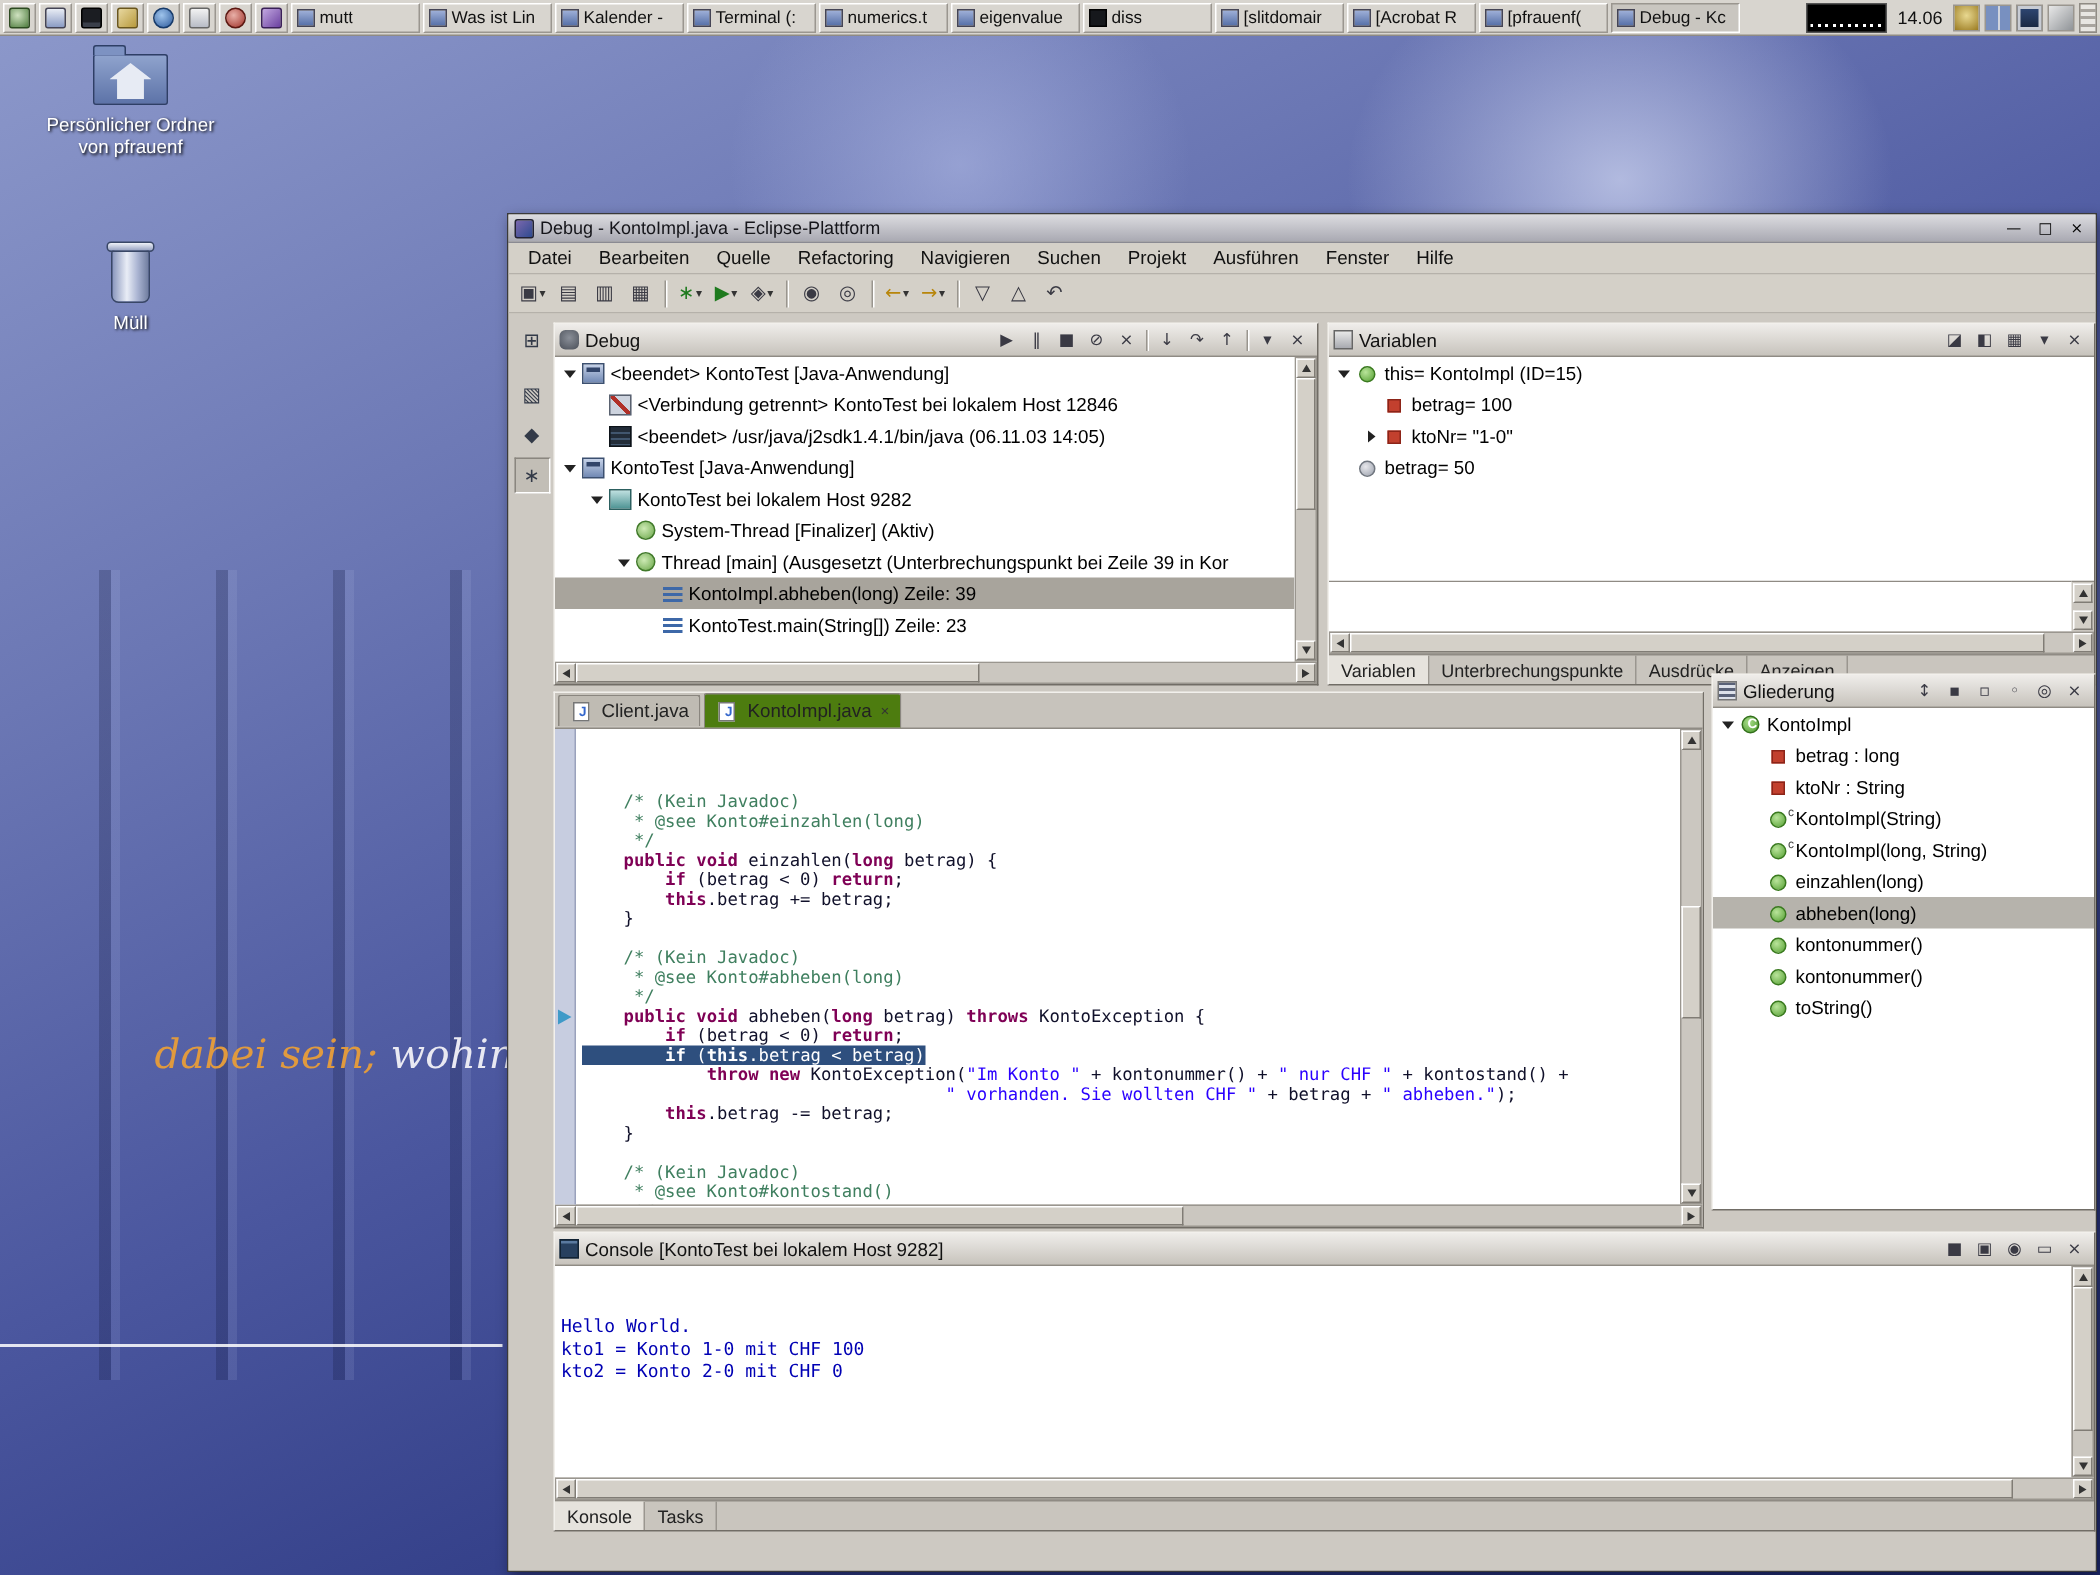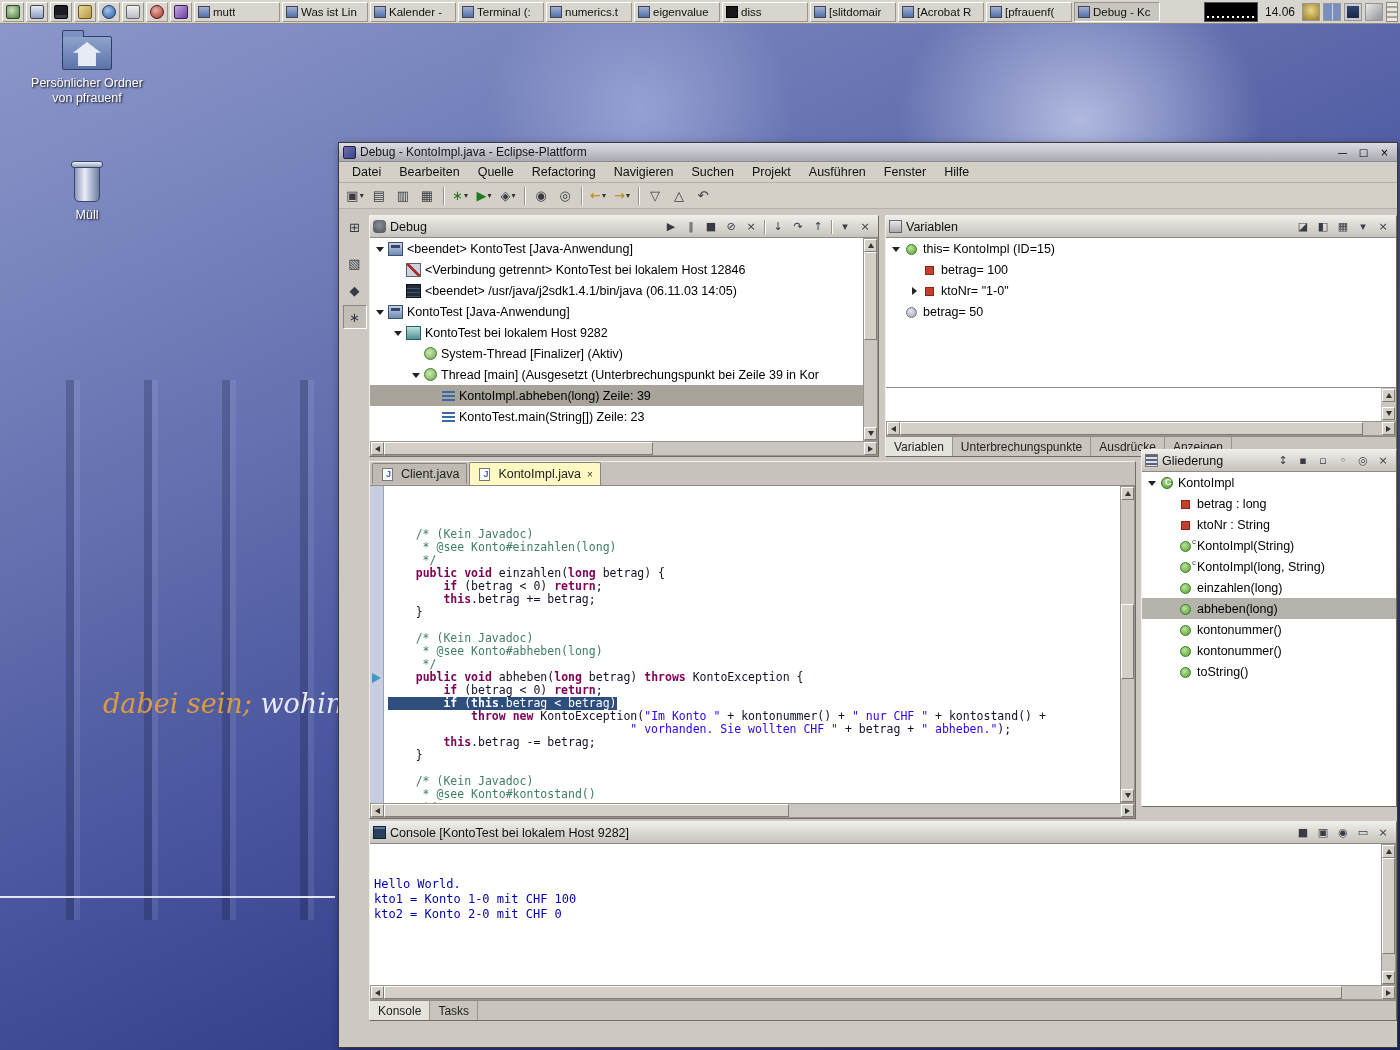--- a/index.html
+++ b/index.html
@@ -150,21 +150,21 @@
 #vars-mini-scroll{grid-column:2;grid-row:2;border-top:1px solid #8f8b84;display:flex;flex-direction:column;justify-content:space-between;background:#cbc7c0;align-items:center;padding:1px 0}
 #vars-hscroll{grid-column:1/3;grid-row:3}
 #vars-tabs{grid-column:1/3;grid-row:4}
 .ptabs{display:flex;align-items:stretch;background:#c9c5be;border-top:1px solid #8f8b84;font-size:12px}
 .ptab{padding:2px 8px;border-right:1px solid #9a968f;color:#222;display:flex;align-items:center;background:transparent}
 .ptab.on{background:#e6e3dd}
 
 
 #etabs{height:24px;flex:none;display:flex;align-items:center;background:#c7c3bc;border-bottom:1px solid #8f8b84;padding-left:2px;gap:2px}
 .etab{height:21px;display:flex;align-items:center;gap:4px;padding:0 7px;font-size:12.5px;background:#bfbbb3;border:1px solid #8a867f;border-bottom:none;border-radius:2px 2px 0 0;color:#222;white-space:nowrap}
-.etab.on{background:#fef9c3;height:23px}
+.etab.on{background:#4d7c0f;height:23px}
 .etab .eclose{display:none;margin-left:2px;font-size:10px;color:#333}
 .etab.on .eclose{display:inline}
 .etab .eclose::before{content:"×"}
 #ebody{flex:1;display:grid;grid-template-columns:14px 1fr 15px;grid-template-rows:1fr 15px;background:#fff;min-height:0}
 #gutter{grid-column:1;grid-row:1;background:#c7cde0;border-right:1px solid #9aa2bc;position:relative}
 #ip-arrow{position:absolute;left:2px;top:187px;width:0;height:0;border-top:5px solid transparent;border-bottom:5px solid transparent;border-left:9px solid #3f9ac8}
 #code{grid-column:2;grid-row:1;overflow:hidden;padding:3px 0 0 4px;font-family:"DejaVu Sans Mono",monospace;font-size:11.5px;line-height:13px;white-space:pre;color:#10102a}
 .cl{height:13px}
 .cl .lc{display:inline-block;min-height:13px}
 .cl.hl .lc{background:#2e4f7e}

